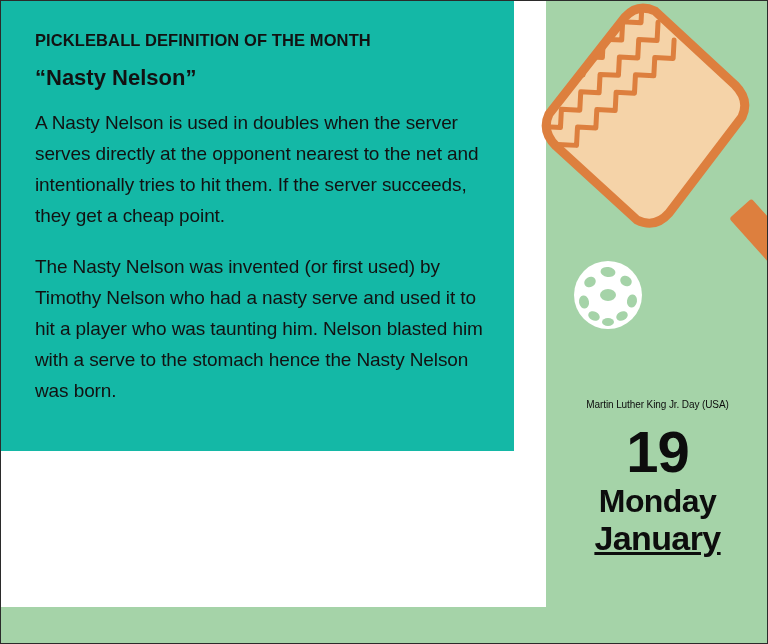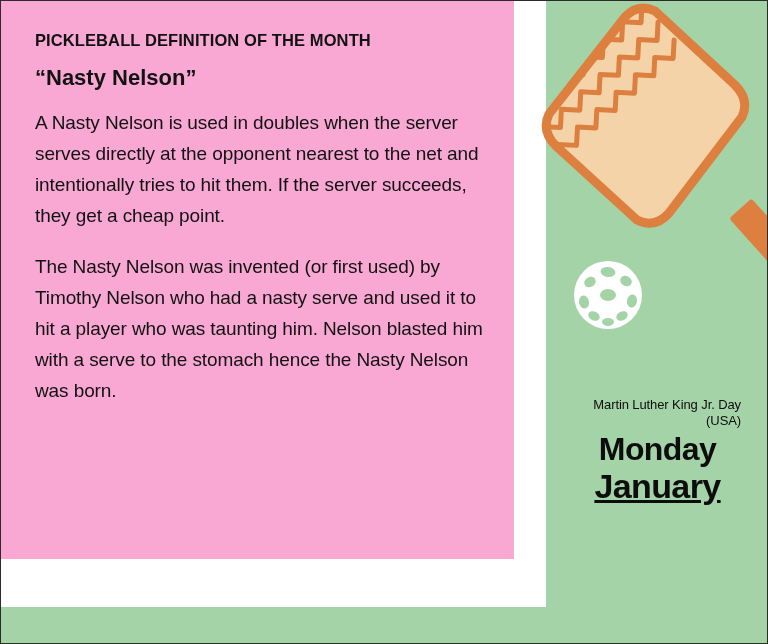--- a/index.html
+++ b/index.html
@@ -28,22 +28,22 @@
     height: 606px;
     background: #ffffff;
   }
 
   
   #definition-panel {
     position: absolute;
     left: 0;
     top: 0;
     width: 513px;
-    height: 558px;
-    background: #f9a8d4;
+    height: 450px;
+    background: #14b8a6;
     box-sizing: border-box;
     padding: 30px 22px 0 34px;
   }
 
   #definition-title {
     font-size: 16.5px;
     font-weight: bold;
     letter-spacing: 0.1px;
     color: #121212;
     margin: 0 0 14px 0;
@@ -88,26 +88,25 @@
   #date-block {
     position: absolute;
     left: 545px;
     top: 396px;
     width: 223px;
     text-align: center;
     color: #0d0d0d;
   }
 
   #holiday-label {
-    font-size: 13px;
+    font-size: 10px;
     font-weight: normal;
     line-height: 16px;
-    margin: 0 28px 2px 28px;
+    margin: 0 28px 10px 28px;
     letter-spacing: -0.1px;
-    text-align: right;
   }
 
   #day-number {
     font-size: 58px;
     font-weight: bold;
     line-height: 58px;
     letter-spacing: -1px;
     margin: 0 0 2px 0;
   }
 
@@ -200,17 +199,18 @@
       <ellipse cx="12" cy="43" rx="5" ry="6.5" transform="rotate(-10 12 43)"></ellipse>
       <ellipse cx="60" cy="42" rx="5" ry="6.5" transform="rotate(10 60 42)"></ellipse>
       <ellipse cx="22" cy="57" rx="6" ry="4.5" transform="rotate(25 22 57)"></ellipse>
       <ellipse cx="50" cy="57" rx="6" ry="4.5" transform="rotate(-25 50 57)"></ellipse>
       <ellipse cx="36" cy="63" rx="6" ry="4"></ellipse>
     </g>
   </svg>
 
   <div id="date-block">
     <div id="holiday-label">Martin Luther King Jr. Day (USA)</div>
+    <div id="day-number">19</div>
     <div id="weekday-name">Monday</div>
     <div id="month-name">January</div>
   </div>
 
 </div>
 
 </body></html>

